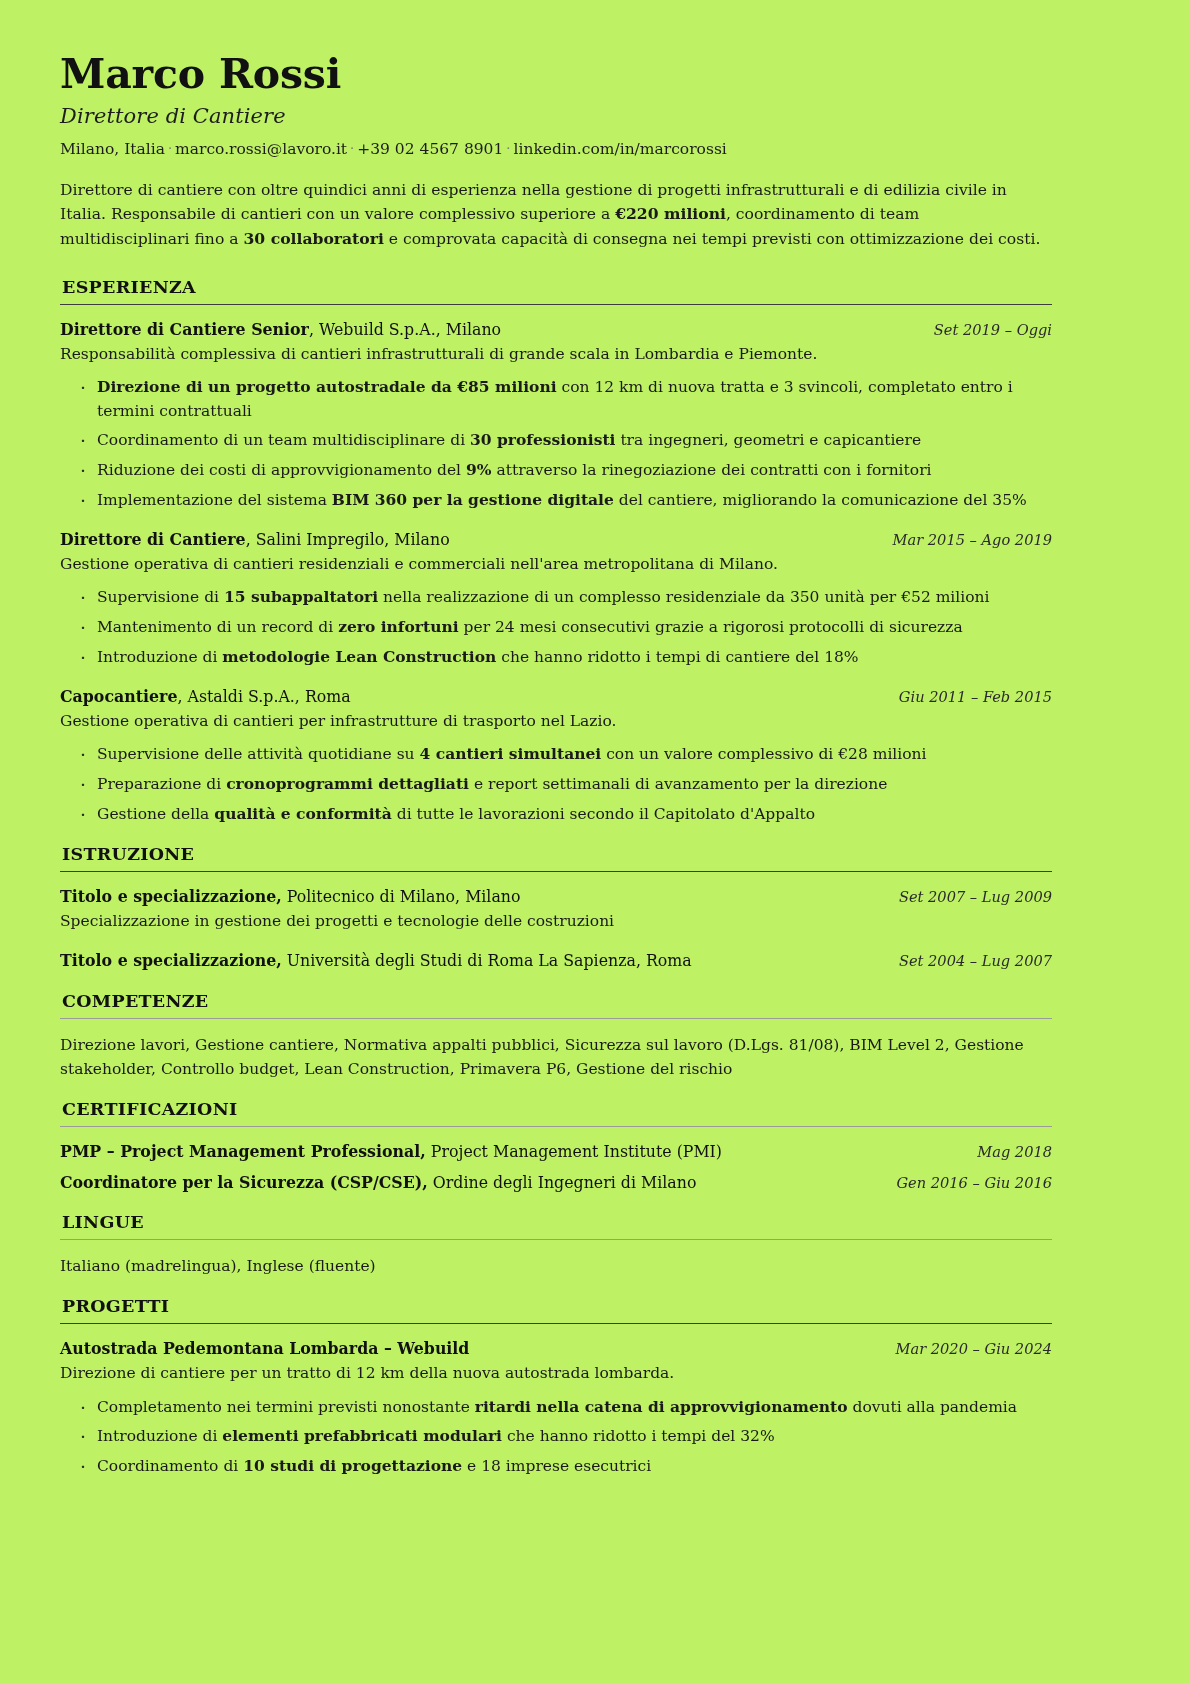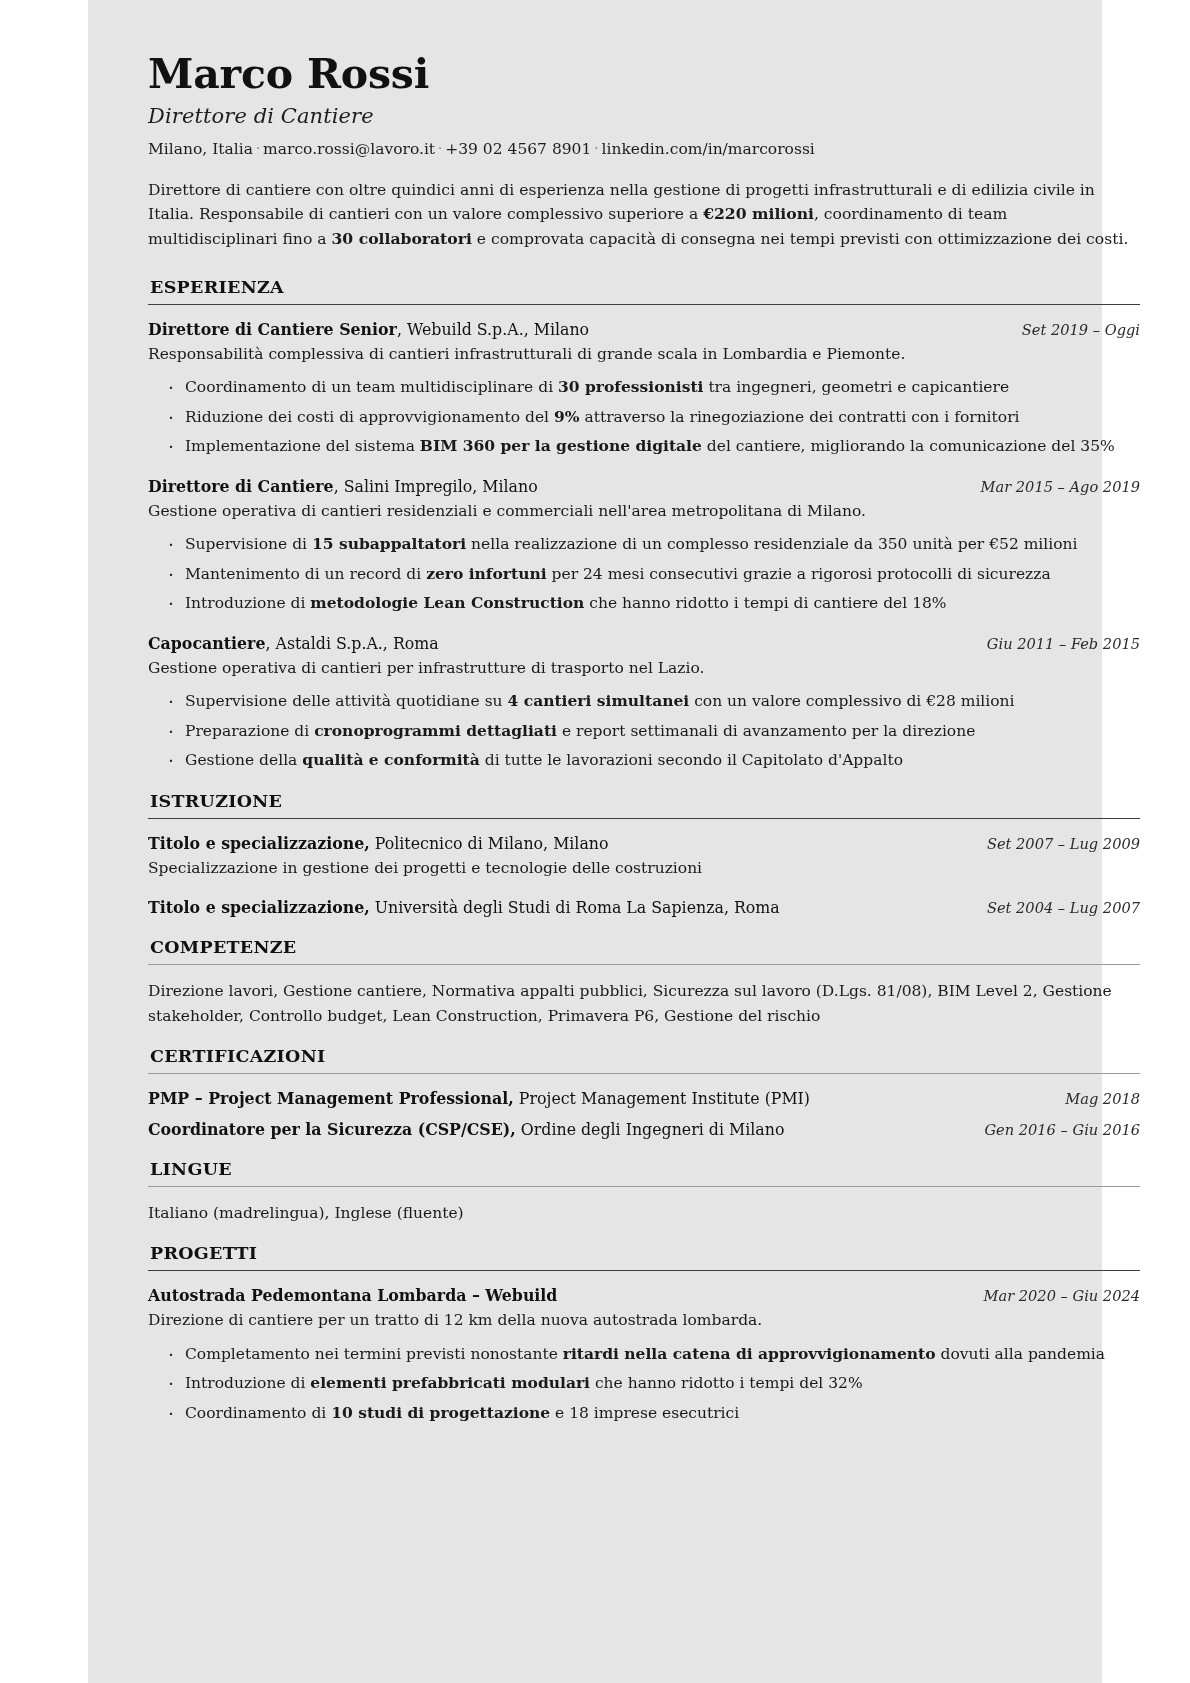--- a/index.html
+++ b/index.html
@@ -6,24 +6,24 @@
     margin: 0;
     padding: 0;
     background: #ffffff;
   }
   body {
     font-family: "DejaVu Serif", "Liberation Serif", serif;
     color: #1a1a1a;
     -webkit-font-smoothing: antialiased;
   }
   .page {
-    width: 1014px;
+    width: 1190px;
     min-height: 1683px;
     margin: 0 auto;
-    background: #e5e5e5;
+    background: #bef264;
     box-sizing: border-box;
     padding: 52px 118px 40px 60px;
     position: relative;
   }
   .sheet {
     width: 992px;
     margin: 0;
   }
 
   
@@ -183,20 +183,21 @@
       <div class="section-title">ESPERIENZA</div>
       <hr class="rule">
 
       <div class="entry">
         <div class="entry-head">
           <div class="entry-title"><span class="role">Direttore di Cantiere Senior</span><span>, Webuild S.p.A., Milano</span></div>
           <div class="entry-date">Set 2019 – Oggi</div>
         </div>
         <div class="entry-sub">Responsabilità complessiva di cantieri infrastrutturali di grande scala in Lombardia e Piemonte.</div>
         <ul class="bullets">
+          <li><span></span><b>Direzione di un progetto autostradale da €85 milioni</b><span> con 12 km di nuova tratta e 3 svincoli, completato entro i termini contrattuali</span></li>
           <li><span>Coordinamento di un team multidisciplinare di </span><b>30 professionisti</b><span> tra ingegneri, geometri e capicantiere</span></li>
           <li><span>Riduzione dei costi di approvvigionamento del </span><b>9%</b><span> attraverso la rinegoziazione dei contratti con i fornitori</span></li>
           <li><span>Implementazione del sistema </span><b>BIM 360 per la gestione digitale</b><span> del cantiere, migliorando la comunicazione del 35%</span></li>
         </ul>
       </div>
 
       <div class="entry">
         <div class="entry-head">
           <div class="entry-title"><span class="role">Direttore di Cantiere</span><span>, Salini Impregilo, Milano</span></div>
           <div class="entry-date">Mar 2015 – Ago 2019</div>

